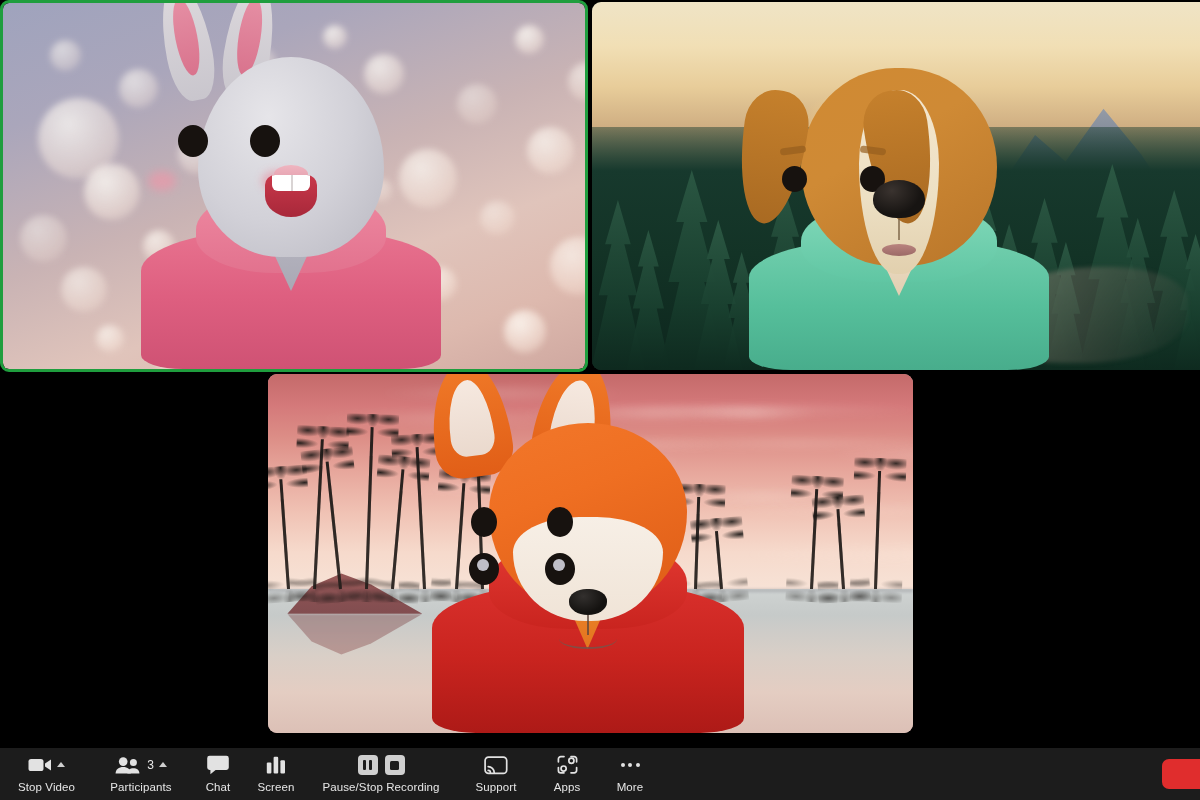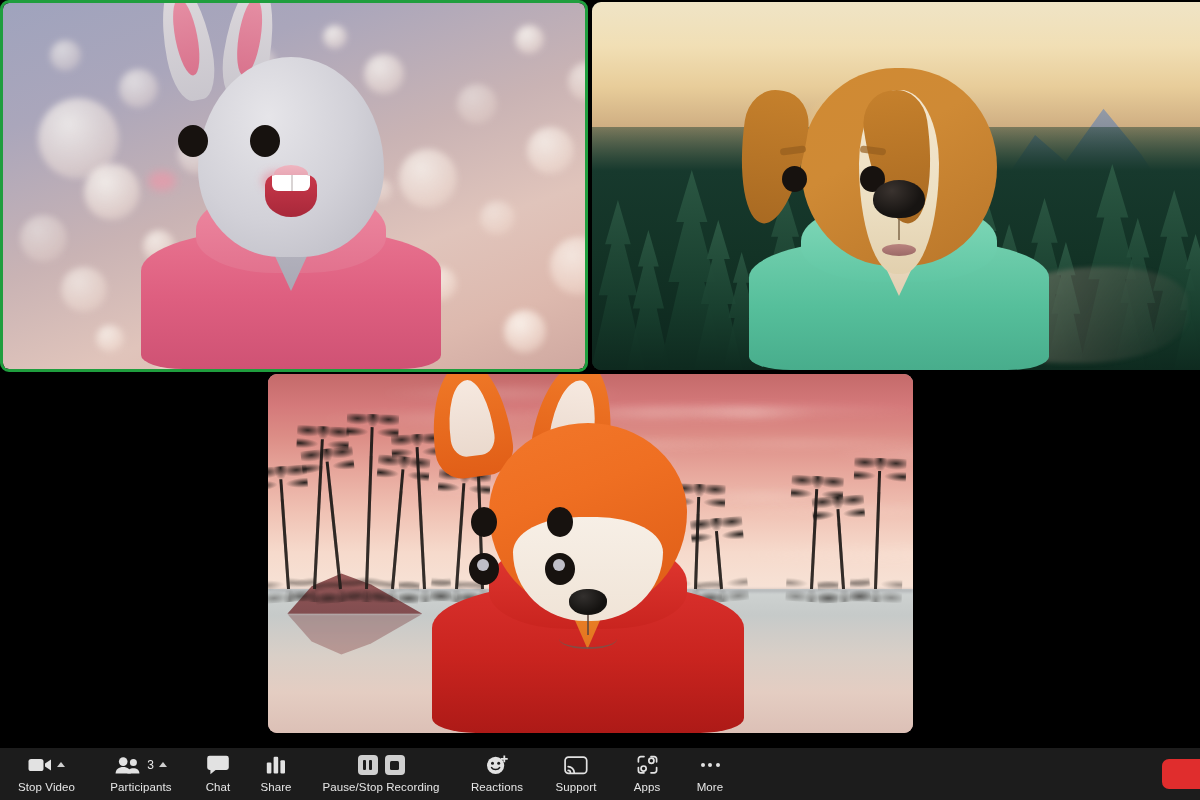--- a/index.html
+++ b/index.html
@@ -748,50 +748,38 @@
 
 
     <div class="tb-item" style="width:58px">
       <div class="tb-icon-row">
         <svg class="ic" width="20" height="18" viewBox="0 0 20 18">
           <rect class="ic-fill" x="0.8" y="6.5" width="4.6" height="11" rx="1.1"></rect>
           <rect class="ic-fill" x="7.6" y="0.8" width="4.6" height="16.7" rx="1.1"></rect>
           <rect class="ic-fill" x="14.4" y="4.2" width="4.6" height="13.3" rx="1.1"></rect>
         </svg>
       </div>
-      <div class="tb-label">Share</div>
+      <div class="tb-label">Screen</div>
     </div>
 
     <div class="tb-item" style="width:152px">
       <div class="tb-icon-row" style="gap:7px">
         <span class="rec-box">
           <i class="rec-bar"></i>
             <i class="rec-bar"></i>
         </span>
         <span class="rec-box">
           <i class="rec-sq"></i>
         </span>
       </div>
       <div class="tb-label">Pause/Stop Recording</div>
     </div>
 
 
 
-    <div class="tb-item" style="width:80px">
-      <div class="tb-icon-row">
-        <svg class="ic" width="22" height="20" viewBox="0 0 22 20">
-          <circle class="ic-fill" cx="9.6" cy="10.4" r="8.6"></circle>
-          <circle cx="6.5" cy="8.2" r="1.5" fill="#1c1c1c"></circle>
-          <circle cx="12.7" cy="8.2" r="1.5" fill="#1c1c1c"></circle>
-          <path d="M5.6 12.6 C7.2 15.2 12.0 15.2 13.6 12.6" fill="none" stroke="#1c1c1c" stroke-width="1.6" stroke-linecap="round"></path>
-          <path class="ic-fill" d="M17.4 0.4 h1.8 v2.5 h2.5 v1.8 h-2.5 v2.5 h-1.8 v-2.5 h-2.5 v-1.8 h2.5 z"></path>
-        </svg>
-      </div>
-      <div class="tb-label">Reactions</div>
-    </div>
 
     <div class="tb-item" style="width:78px">
       <div class="tb-icon-row">
         <svg class="ic" width="24" height="19" viewBox="0 0 24 19">
           <rect class="ic-stroke" x="1.1" y="1.1" width="21.6" height="16.3" rx="3.4"></rect>
           <path class="ic-stroke" d="M4.2 14.4 a2.2 2.2 0 0 1 2.2 2.2" stroke-linecap="round"></path>
           <path class="ic-stroke" d="M4.2 10.6 a6.0 6.0 0 0 1 6.0 6.0" stroke-linecap="round"></path>
         </svg>
       </div>
       <div class="tb-label">Support</div>

